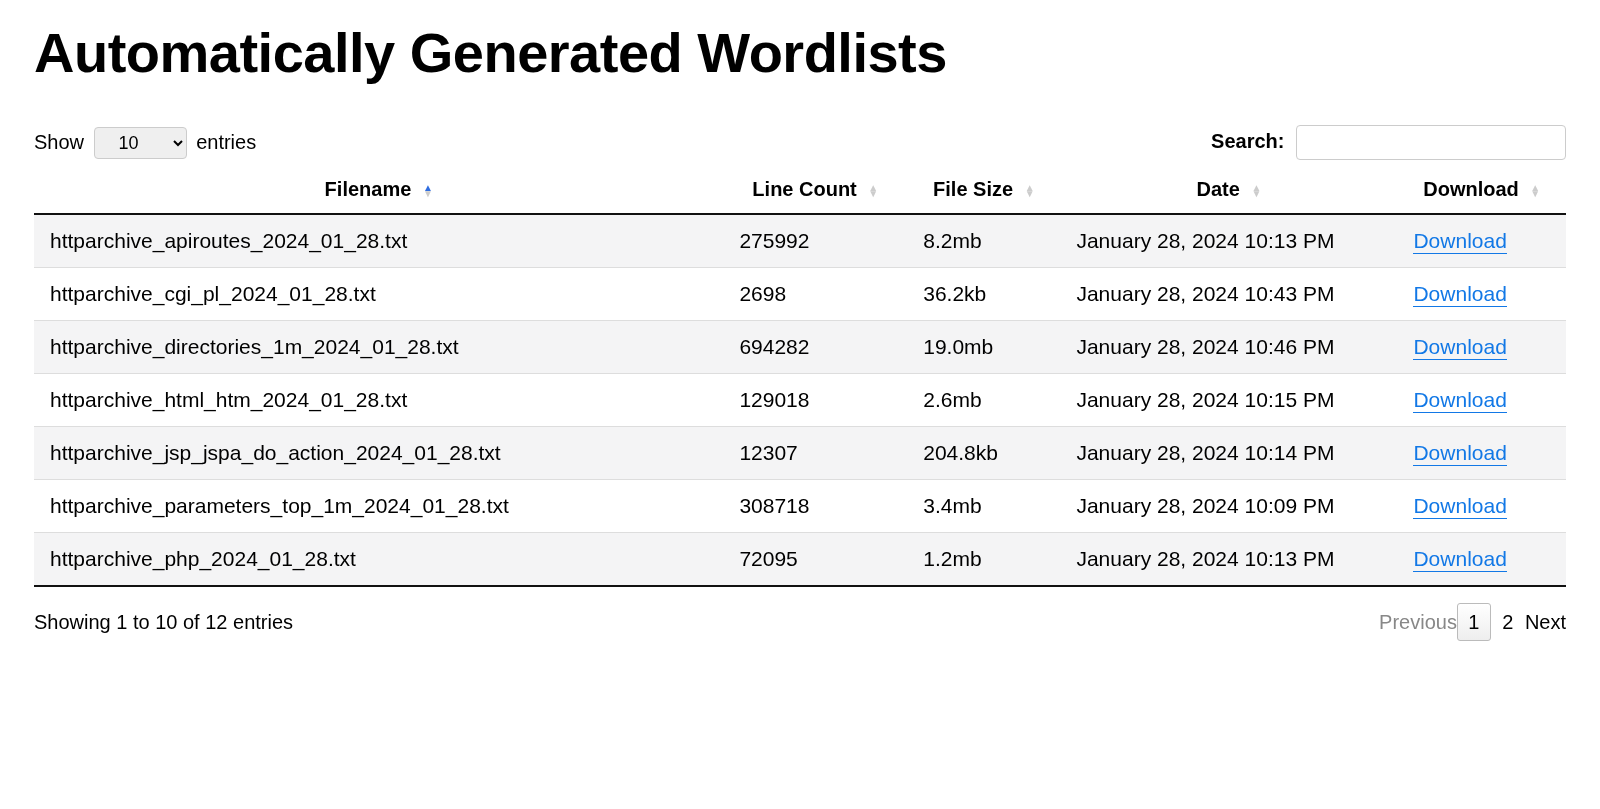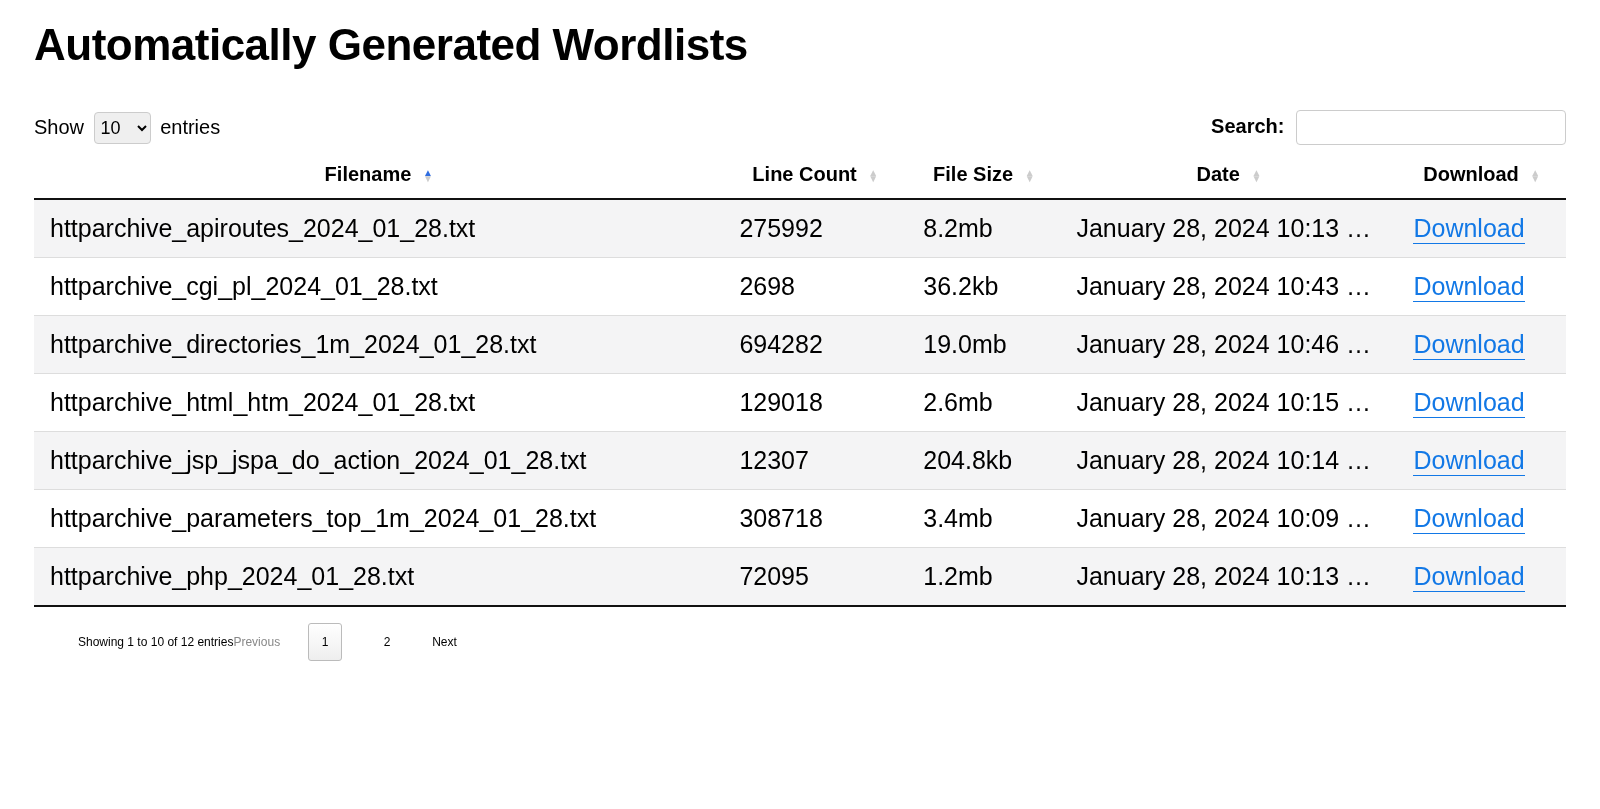--- a/index.html
+++ b/index.html
@@ -5,36 +5,36 @@
     * { box-sizing: border-box; }
     body {
       margin: 0;
       padding: 0 34px;
       font-family: -apple-system, BlinkMacSystemFont, "Segoe UI", Helvetica, Arial, sans-serif;
       font-size: 20px;
       color: #000;
       background: #fff;
     }
     h1 {
-      font-size: 44px;
+      font-size: 56px;
       font-weight: 700;
       margin: 20px 0 40px 0;
       letter-spacing: -0.5px;
     }
     .controls {
       display: flex;
       justify-content: space-between;
       align-items: center;
       margin-bottom: 6px;
       font-size: 20px;
     }
     .controls label { font-weight: 700; }
     .controls select {
       font-size: 18px;
-      padding: 4px 2px;
+      padding: 4px 20px;
       border: 1px solid #ccc;
       border-radius: 4px;
       margin: 0 4px;
     }
     .controls input[type="search"] {
       font-size: 18px;
       padding: 6px 8px;
       border: 1px solid #ccc;
       border-radius: 4px;
       width: 270px;
@@ -59,44 +59,44 @@
     .sort-icons {
       display: inline-flex;
       flex-direction: column;
       vertical-align: middle;
       margin-left: 6px;
       line-height: 6px;
     }
     .sort-icons span { font-size: 10px; color: #ccc; }
     .sort-icons.asc span.up { color: #2f6de0; }
     tbody td {
-      font-size: 25px;
+      font-size: 21px;
       padding: 14px 16px;
       border-bottom: 1px solid #ddd;
       white-space: nowrap;
       overflow: hidden;
       text-overflow: ellipsis;
     }
     tbody tr:nth-child(odd) { background: #f4f4f5; }
     tbody tr:nth-child(even) { background: #fff; }
     tbody tr:last-child td { border-bottom: 2px solid #111; }
     a.dl {
       color: #1278e6;
       text-decoration: none;
       border-bottom: 1px solid #1278e6;
       padding-bottom: 1px;
     }
     .footer {
       display: flex;
+      justify-content: space-between;
       align-items: center;
       padding: 16px 0;
-      font-size: 12px;
-      margin-left: 44px;
-    }
-    .paginate { display: flex; align-items: center; gap: 28px; }
+      font-size: 20px;
+    }
+    .paginate { display: flex; align-items: center; }
     .paginate .pbtn { color: #888; cursor: pointer; }
     .paginate .pbtn.enabled { color: #000000; }
     .paginate .pnum {
       display: inline-flex; align-items: center; justify-content: center;
       width: 34px; height: 38px; cursor: pointer;
     }
     .paginate .pnum.current {
       border: 1px solid #bbb;
       border-radius: 3px;
       background: linear-gradient(#fff,#eee);

